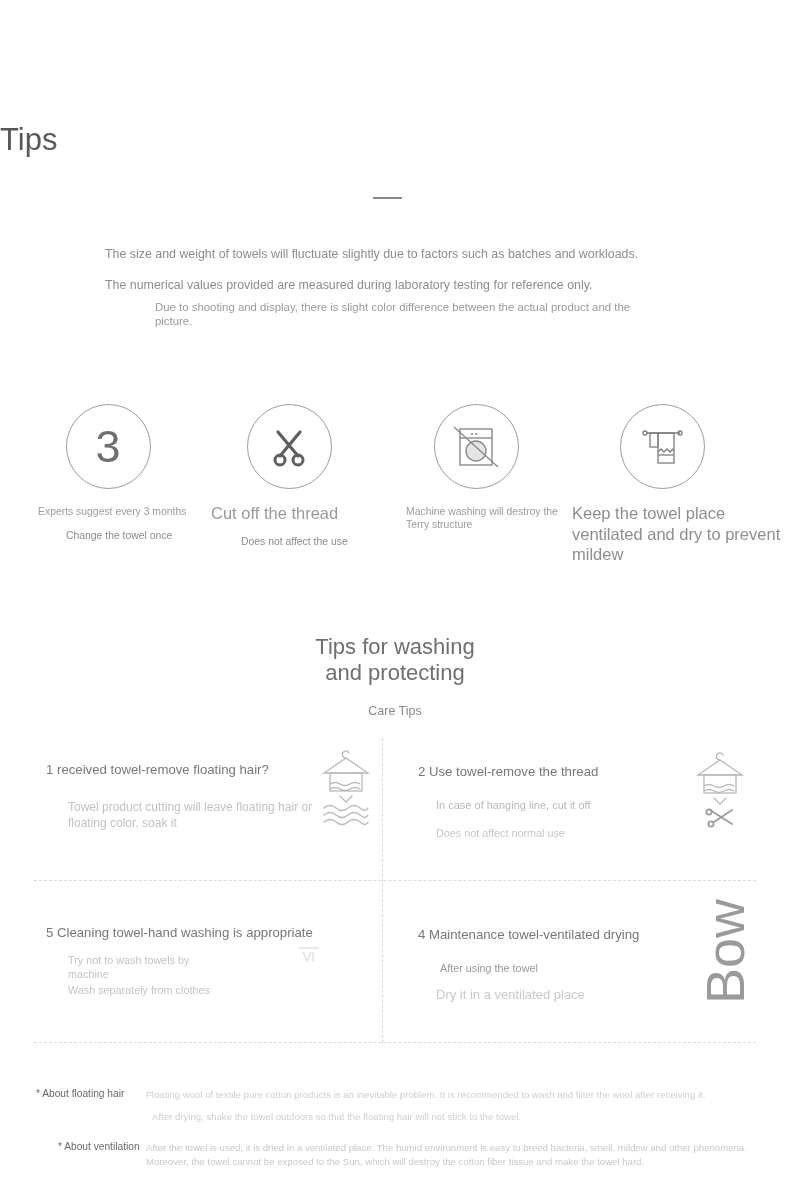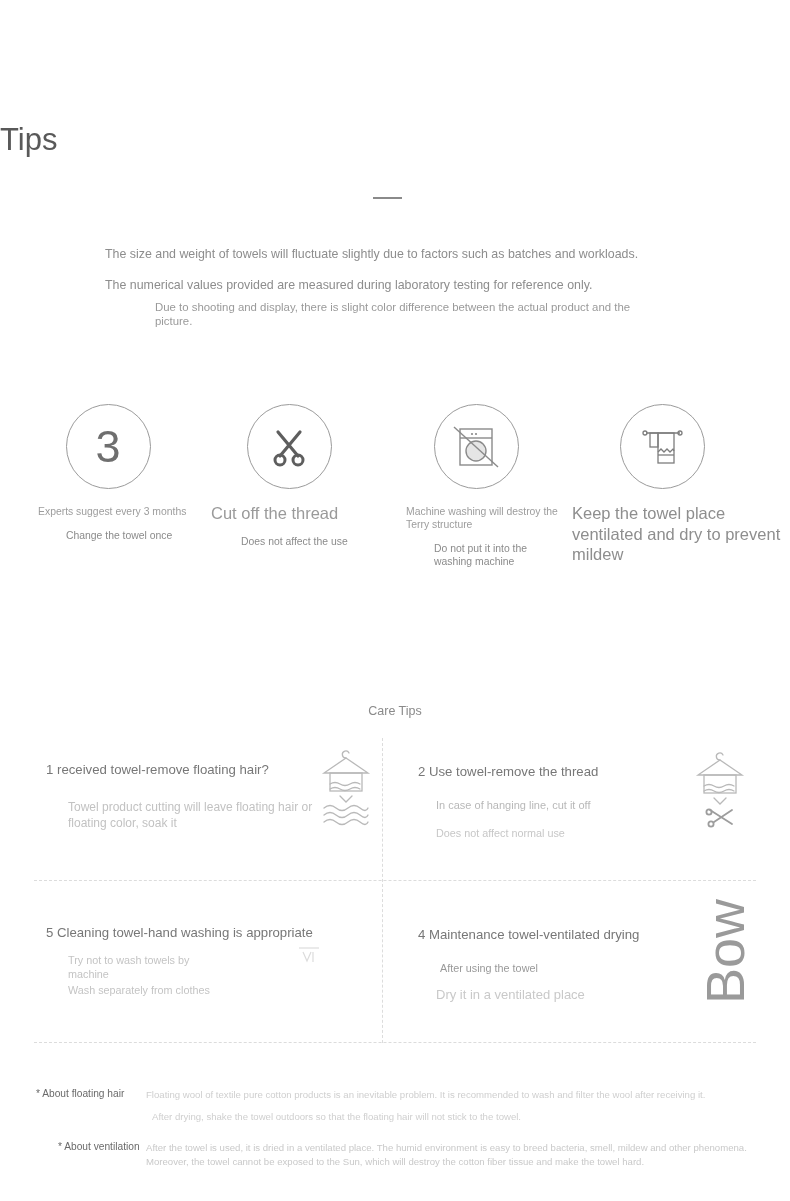--- a/index.html
+++ b/index.html
@@ -265,21 +265,20 @@
         <svg width="56" height="56" viewBox="0 0 56 56">
           <rect x="12" y="10" width="32" height="36" fill="none" stroke="#8a8a8a" stroke-width="1.4"></rect>
           <line x1="12" y1="19" x2="44" y2="19" stroke="#8a8a8a" stroke-width="1.4"></line>
           <circle cx="24" cy="15" r="1.1" fill="#8a8a8a"></circle>
           <circle cx="28" cy="15" r="1.1" fill="#8a8a8a"></circle>
           <circle cx="28" cy="32" r="10" fill="#cfcfcf" fill-opacity="0.55" stroke="#8a8a8a" stroke-width="1.4"></circle>
           <line x1="6" y1="8" x2="50" y2="48" stroke="#8a8a8a" stroke-width="1.4"></line>
         </svg>
       </div>
       <div class="ic-cap">Machine washing will destroy the Terry structure</div>
-      <div class="ic-cap2">Do not put it into the washing machine</div>
     </div>
 
     <div class="icon-cell c4">
       <div class="circle">
         <svg width="56" height="56" viewBox="0 0 56 56">
           <g stroke="#7d7d7d" stroke-width="1.3" fill="none">
             <line x1="12" y1="14" x2="46" y2="14"></line>
             <circle cx="11" cy="14" r="2"></circle>
             <circle cx="46" cy="14" r="2"></circle>
             <rect x="16" y="14" width="8" height="14"></rect>
@@ -287,20 +286,24 @@
             <line x1="24" y1="36" x2="40" y2="36"></line>
             <path d="M24 33 l3 -3 l3 3 l3 -3 l3 3 l3 -3 l1 2"></path>
           </g>
         </svg>
       </div>
       <div class="ic-cap">Keep the towel place ventilated and dry to prevent mildew</div>
     </div>
 
   </div>
 
+  <div class="mid-title">
+    <span>Tips for washing</span><br>
+    <span>and protecting</span>
+  </div>
   <div class="mid-sub">Care Tips</div>
 
   <div class="grid">
     <div class="vline"></div>
     <div class="hline"></div>
     <div class="hline-bot"></div>
 
     <div class="quad q1">
       <div class="q-head">1 received towel-remove floating hair?</div>
       <div class="q-line l1">Towel product cutting will leave floating hair or floating color, soak it</div>

